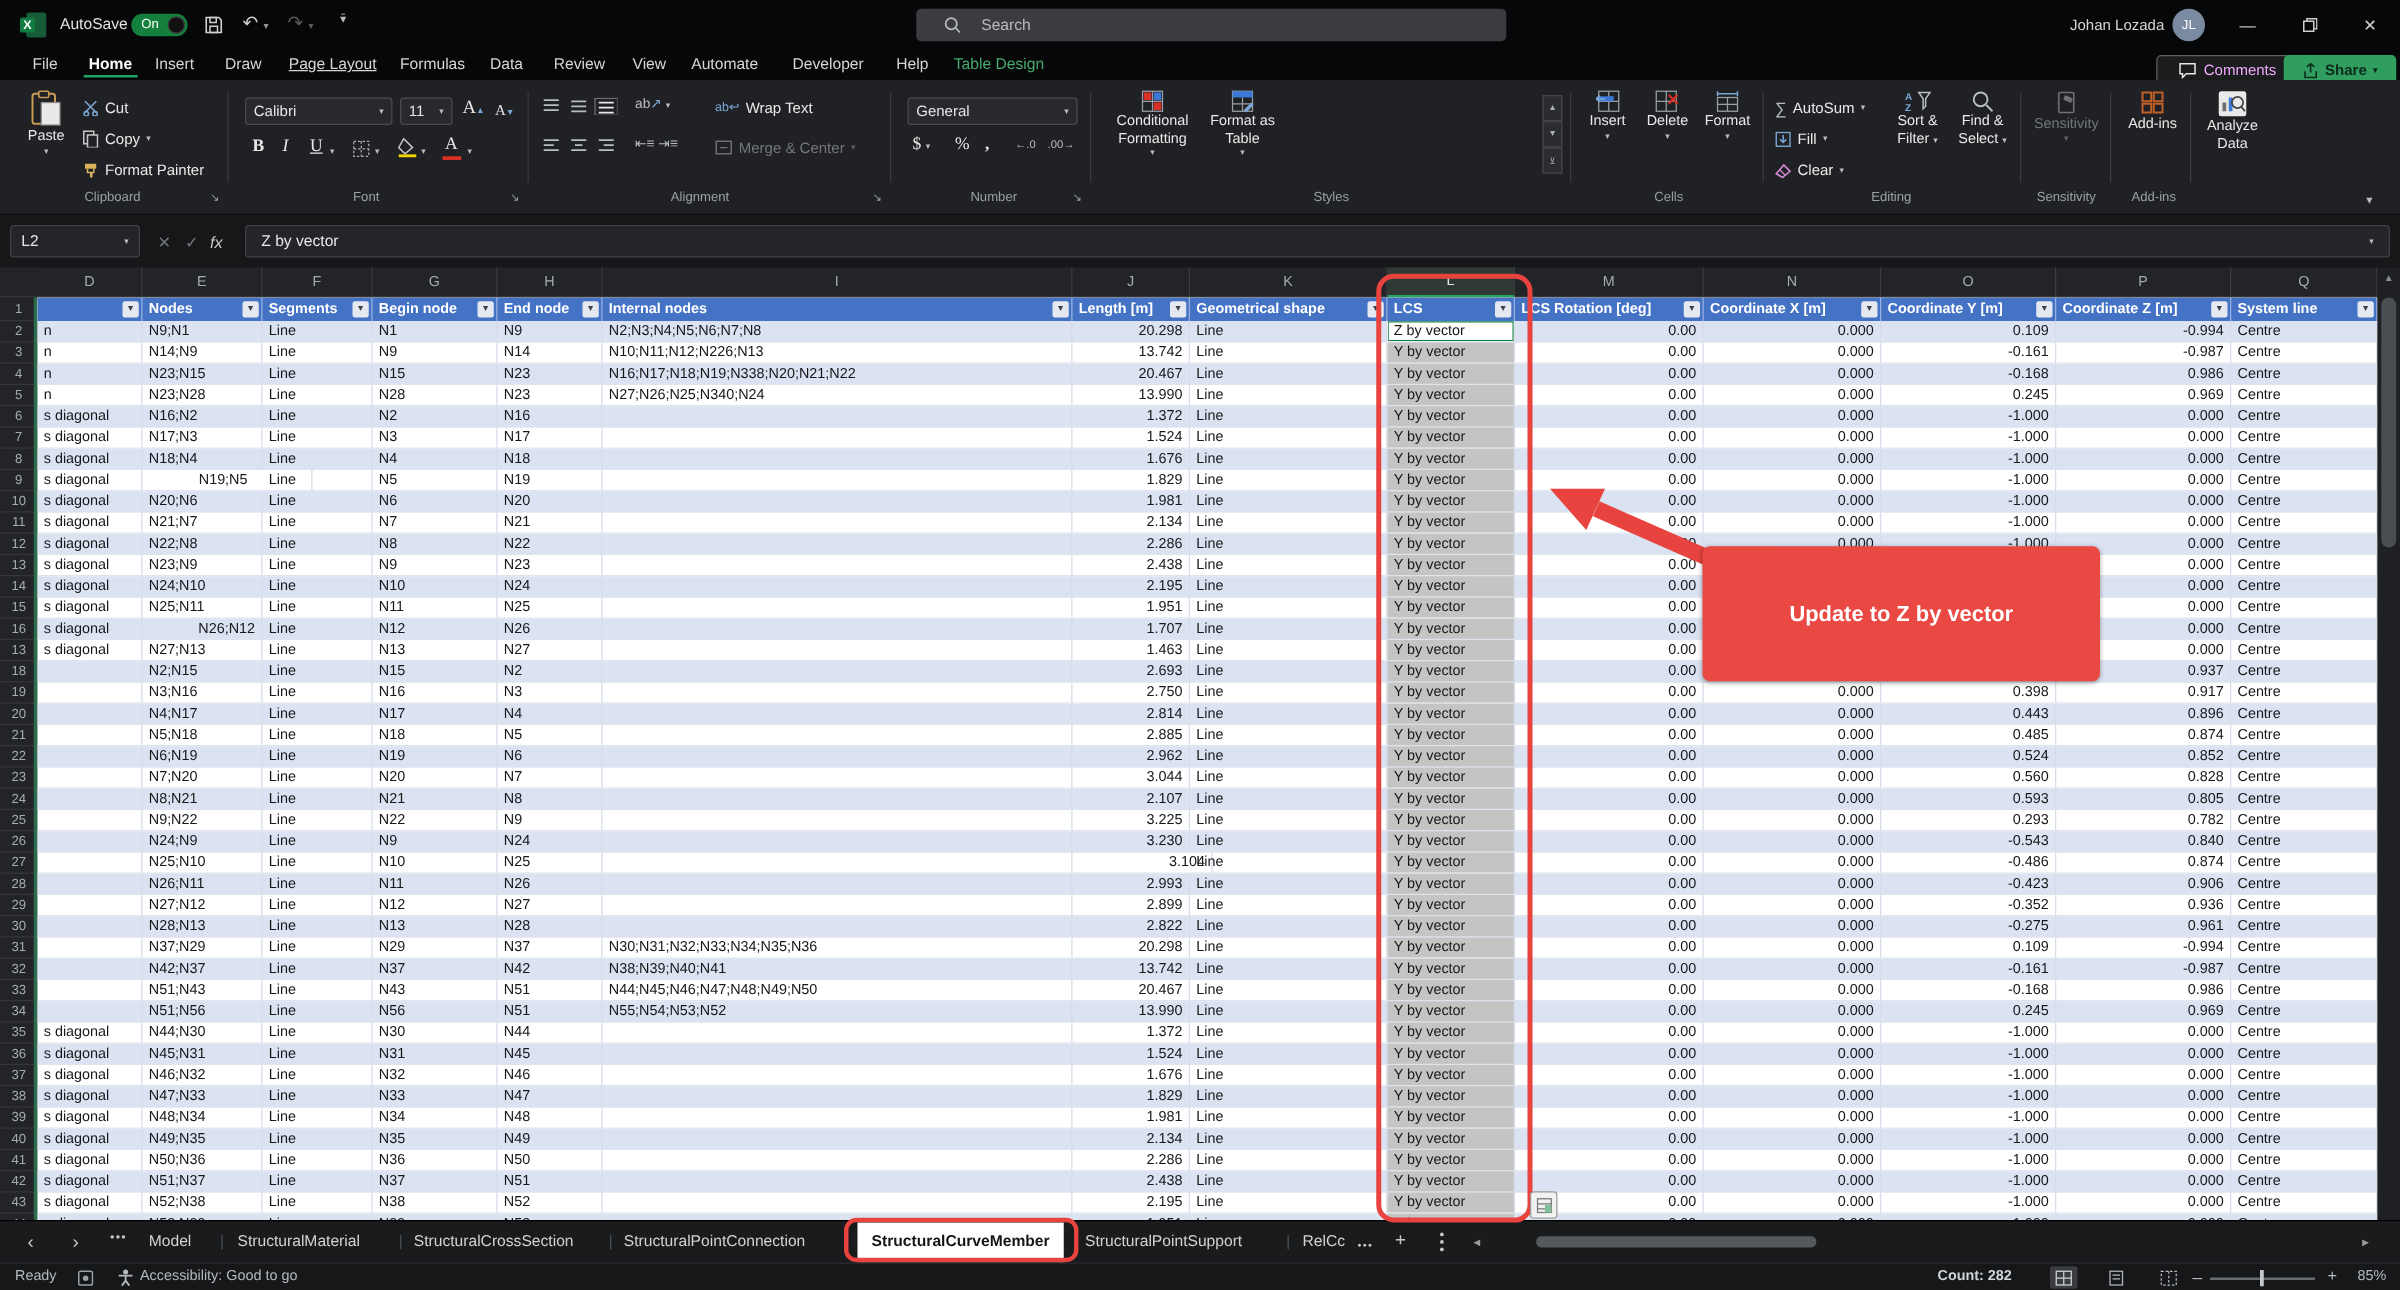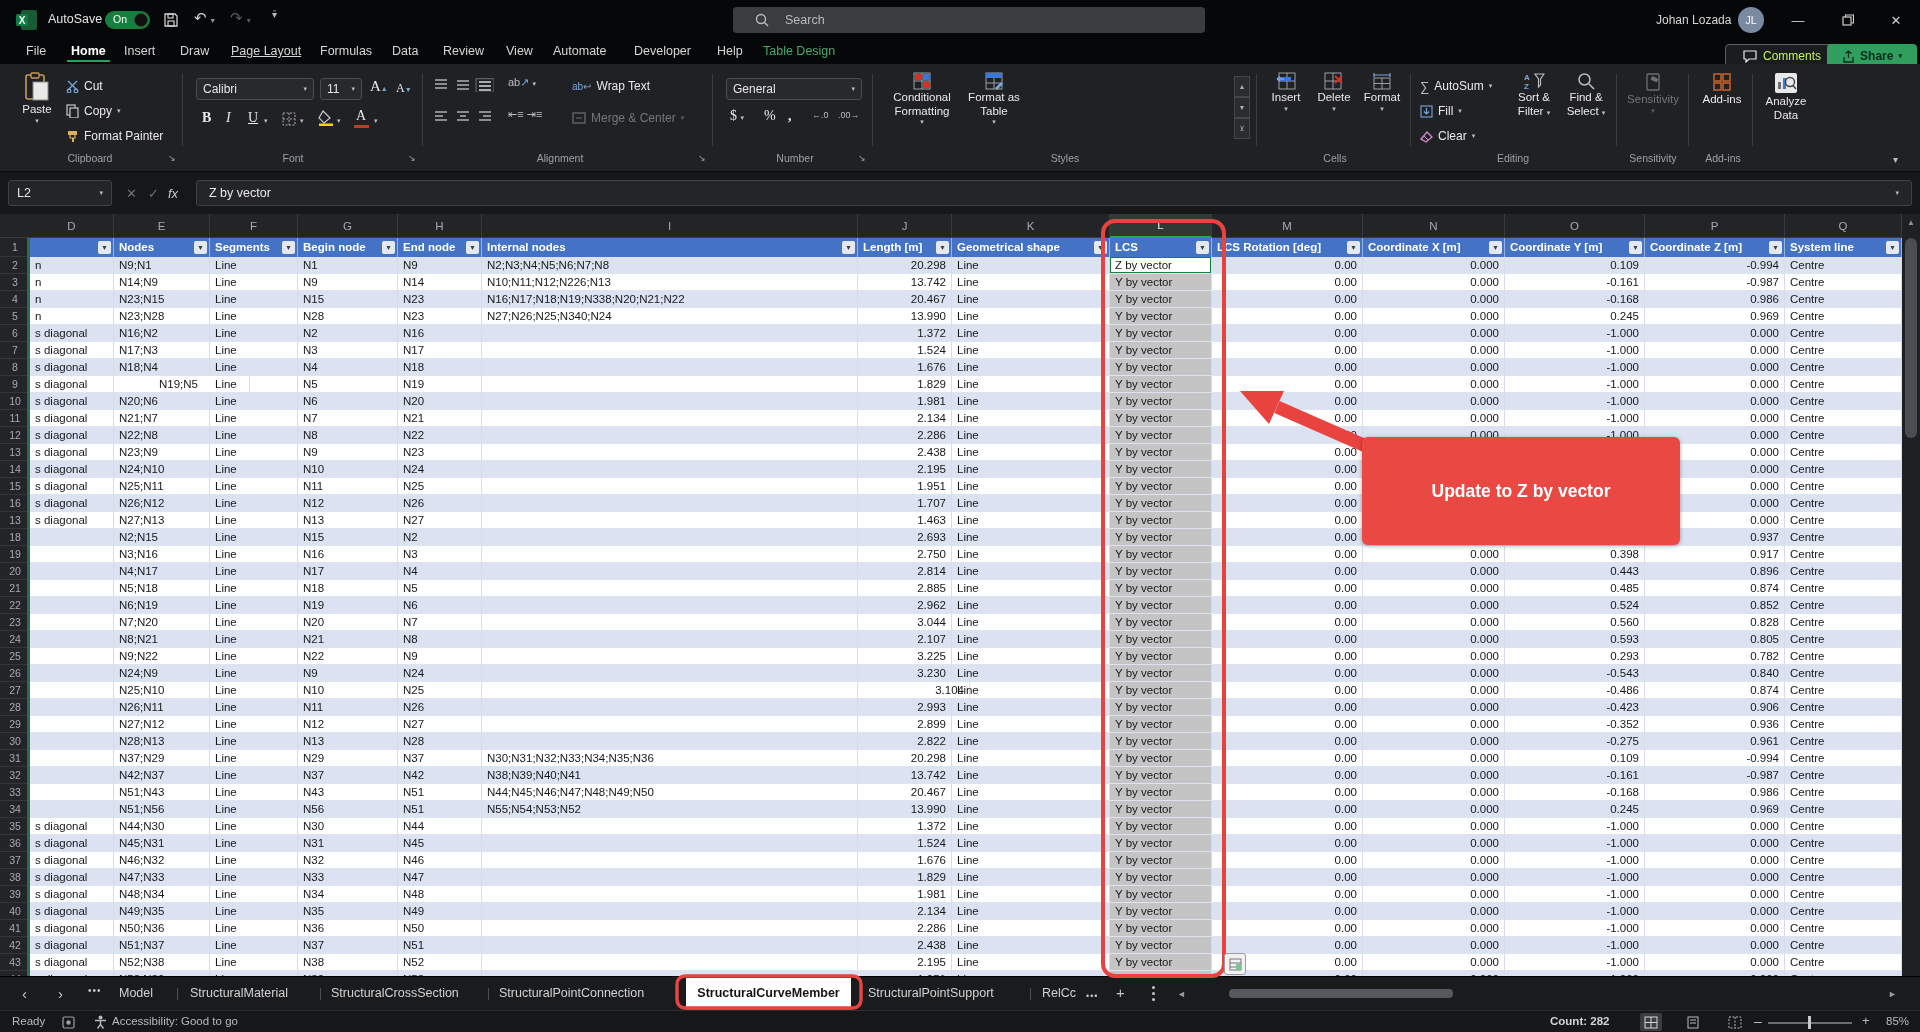--- a/index.html
+++ b/index.html
@@ -22,21 +22,21 @@
   #searchbox .ph { margin-left:16px; font-size:12.5px; color:#b9bbbe; }
   .username { position:absolute; left:1656px; top:13px; font-size:12px; color:#d6d6d6; }
   .avatar { position:absolute; left:1738px; top:7px; width:26px; height:26px; border-radius:50%; background:#7a8aa0; color:#fff; font-size:10.5px; display:flex; align-items:center; justify-content:center; }
   .winbtn { position:absolute; top:10px; width:20px; height:20px; color:#cfcfcf; font-size:13px; display:flex; align-items:center; justify-content:center; }
 
   
   #menubar { position:absolute; left:0; top:40px; width:1920px; height:24px; background:#060709; }
   .menutab { position:absolute; top:2px; font-size:12.5px; color:#d6d6d6; padding:2px 4px; }
   .menutab.active { color:#fff; font-weight:bold; border-bottom:2.5px solid #21a366; }
   .menutab.accent { color:#4aa96c; }
-  #comments-btn { position:absolute; left:1725px; top:44px; width:114px; height:24px; border:1px solid #5e5f61; border-radius:4px; display:flex; align-items:center; justify-content:center; gap:6px; font-size:12px; color:#bef264; background:#1b1c1e; }
+  #comments-btn { position:absolute; left:1725px; top:44px; width:114px; height:24px; border:1px solid #5e5f61; border-radius:4px; display:flex; align-items:center; justify-content:center; gap:6px; font-size:12px; color:#f0abfc; background:#1b1c1e; }
   #share-btn { position:absolute; left:1827px; top:44px; width:90px; height:24px; background:#2f9e5f; border-radius:4px; display:flex; align-items:center; justify-content:center; gap:5px; font-size:12px; color:#0d2b1b; font-weight:bold; }
 
   
   #ribbon { position:absolute; left:0; top:64px; width:1920px; height:108px; background:#202124; border-bottom:1px solid #0b0b0c; }
   .vsep { position:absolute; top:10px; width:1px; height:72px; background:#3a3b3e; }
   .glabel { position:absolute; top:88px; font-size:10.5px; color:#9aa0a6; text-align:center; }
   .launcher { position:absolute; top:89px; font-size:9px; color:#9aa0a6; }
   .rlabel { font-size:12px; color:#e9e9e9; }
   .rlabel.dim { color:#73767a; }
   .chev { font-size:7px; color:#b9bcc0; }
@@ -778,21 +778,21 @@
       <div class="cell" style="left: 922px; width: 158px;">Line</div>
       <div class="cell selcol" style="left: 1080px; width: 102px;">Y by vector</div>
       <div class="cell num" style="left: 1182px; width: 151px;">0.00</div>
       <div class="cell num" style="left: 1333px; width: 142px;">0.000</div>
       <div class="cell num" style="left: 1475px; width: 140px;">-1.000</div>
       <div class="cell num" style="left: 1615px; width: 140px;">0.000</div>
       <div class="cell" style="left: 1755px; width: 117px;">Centre</div>
     </div>
     <div class="gridrow band" style="top: 257px;">
       <div class="cell" style="left: 0px; width: 84px;">s diagonal</div>
-      <div class="cell" style="left: 84px; width: 96px;">N26;N12</div>
+      <div class="cell" style="left: 84px; width: 96px; text-align: right;">N26;N12</div>
       <div class="cell" style="left: 180px; width: 88px;">Line</div>
       <div class="cell" style="left: 268px; width: 100px;">N12</div>
       <div class="cell" style="left: 368px; width: 84px;">N26</div>
       <div class="cell" style="left: 452px; width: 376px;"></div>
       <div class="cell num" style="left: 828px; width: 94px;">1.707</div>
       <div class="cell" style="left: 922px; width: 158px;">Line</div>
       <div class="cell selcol" style="left: 1080px; width: 102px;">Y by vector</div>
       <div class="cell num" style="left: 1182px; width: 151px;">0.00</div>
       <div class="cell num" style="left: 1333px; width: 142px;">0.000</div>
       <div class="cell num" style="left: 1475px; width: 140px;">-1.000</div>

